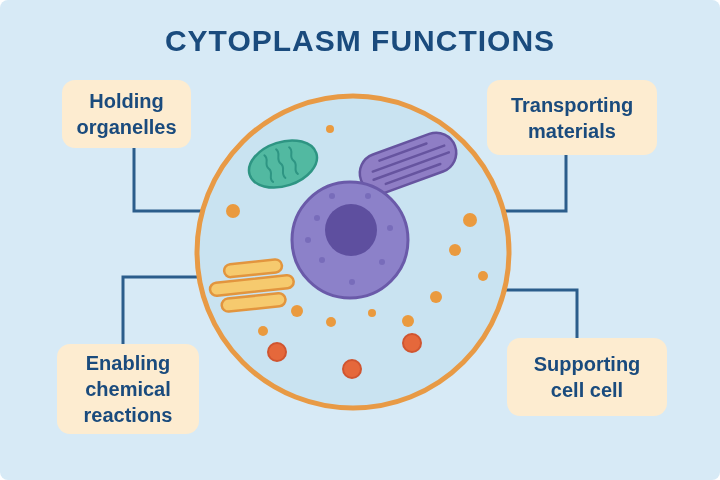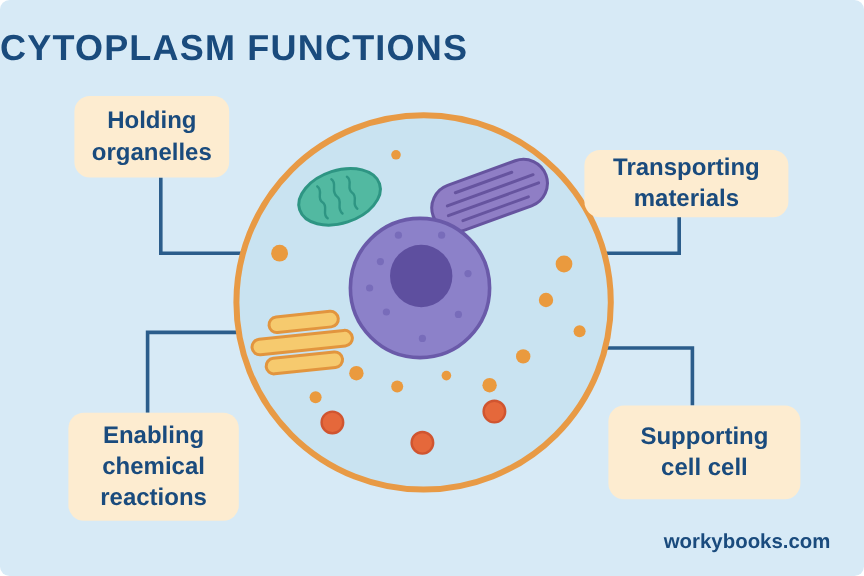--- a/index.html
+++ b/index.html
@@ -4,33 +4,33 @@
 <style>
   html, body { margin: 0; padding: 0; background: #ffffff; }
   .stage {
     position: relative; width: 720px; height: 480px;
     border-radius: 8px; overflow: hidden;
     background: var(--background, #d7eaf6);
     font-family: "Liberation Sans", sans-serif;
   }
   .title {
     position: absolute; top: 24px; left: 0; width: 100%;
-    font-size: 30px; font-weight: bold;
+    text-align: center; font-size: 30px; font-weight: bold;
     letter-spacing: 1px; color: var(--text, #1a4b7d);
   }
   .diagram { position: absolute; top: 0; left: 0; }
   .label-box {
     position: absolute; background: var(--box-bg, #fdecd0);
     border-radius: 13px; color: var(--text, #1a4b7d);
     font-weight: bold; font-size: 20px; line-height: 1.3;
     display: flex; align-items: center; justify-content: center;
     text-align: center; padding: 6px 12px; box-sizing: border-box;
   }
   .box-tl { left: 62px;  top: 80px;  width: 129px; height: 68px; }
-  .box-tr { left: 487px; top: 80px;  width: 170px; height: 56px; margin-top: 45px; }
+  .box-tr { left: 487px; top: 80px;  width: 170px; height: 75px; }
   .box-bl { left: 57px;  top: 344px; width: 142px; height: 90px; }
   .box-br { left: 507px; top: 338px; width: 160px; height: 78px; }
   .footer {
     position: absolute; right: 28px; bottom: 18px;
     font-size: 17px; font-weight: bold; color: var(--text, #1a4b7d);
   }
   .connector { fill: none; stroke: var(--line, #2b5d8b); stroke-width: 3; }
   .cell { fill: var(--cell-fill, #c9e3f1); stroke: var(--cell-border, #e89a45); stroke-width: 5; }
   .nucleus { fill: var(--nucleus, #8c81c9); stroke: var(--nucleus-border, #6a5aa9); stroke-width: 3; }
   .nucleolus { fill: var(--nucleolus, #5e4f9f); }
@@ -120,15 +120,14 @@
   <div class="label-box box-tr">
     <span>Transporting materials</span>
   </div>
   <div class="label-box box-bl">
     <span>Enabling chemical reactions</span>
   </div>
   <div class="label-box box-br">
     <span>Supporting cell cell</span>
   </div>
 
-  <div class="footer">workybooks.com</div>
 
 </div>
 
 </body></html>

